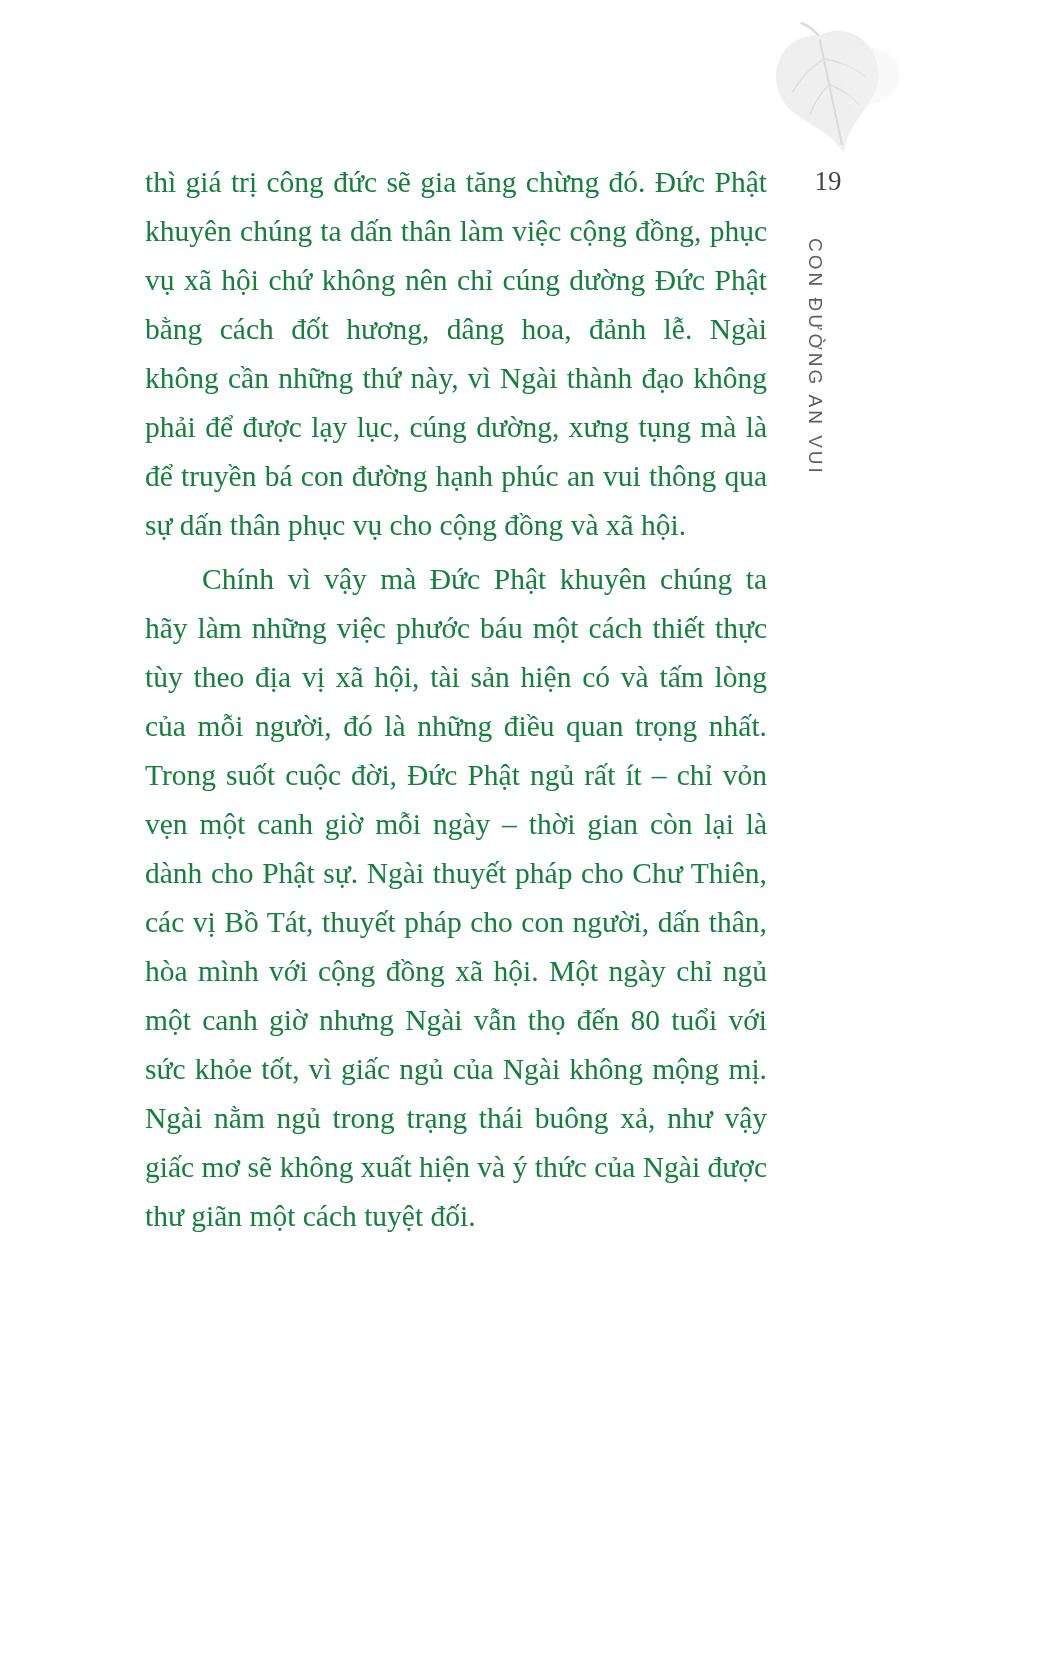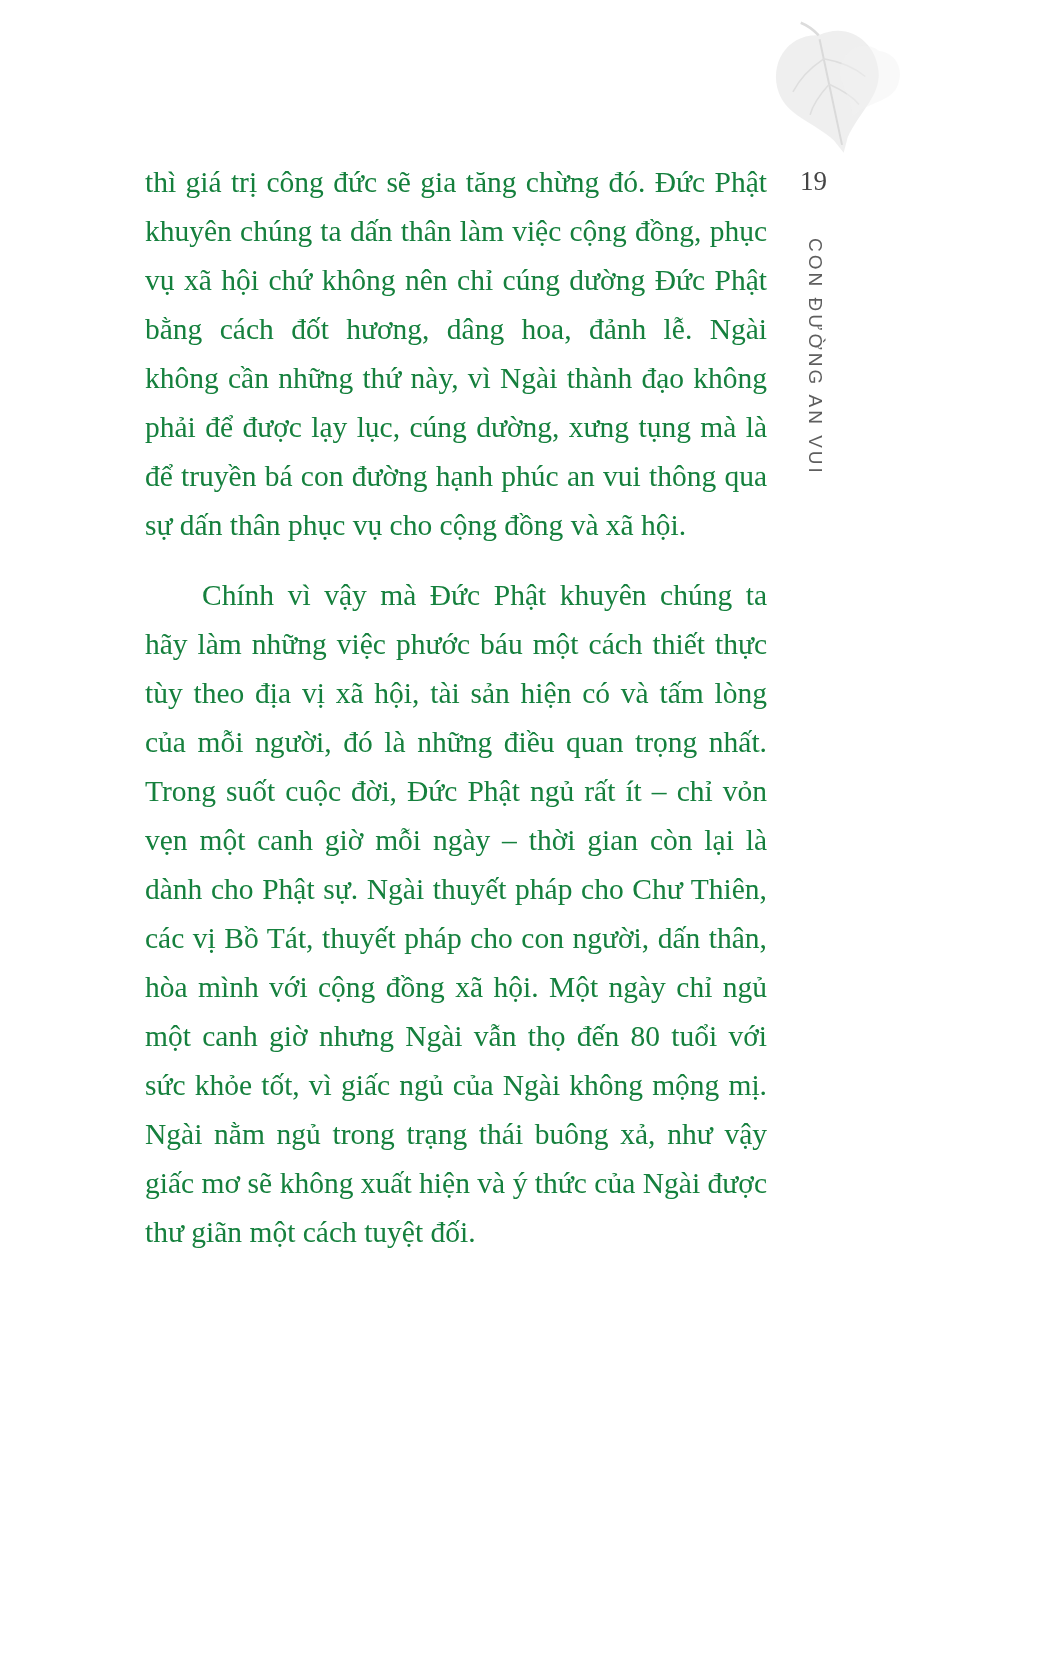--- a/index.html
+++ b/index.html
@@ -18,21 +18,21 @@
     top: 18px;
     width: 150px;
     height: 150px;
     pointer-events: none;
   }
   .page-number {
     position: absolute;
     left: 800px;
     top: 166px;
     width: 56px;
-    text-align: left;
+    text-align: center;
     font-size: 27px;
     color: #454545;
     font-family: "Liberation Serif", serif;
   }
   .running-head {
     position: absolute;
     left: 804px;
     top: 238px;
     height: 320px;
     writing-mode: vertical-rl;
@@ -50,21 +50,21 @@
     width: 622px;
     color: #15803d;
     font-size: 29.5px;
     line-height: 49px;
   }
   .para {
     text-align: justify;
     text-justify: inter-word;
   }
   .para + .para {
-    margin-top: 21px;
+    margin-top: 5px;
     text-indent: 57px;
   }
 </style>
 </head>
 <body>
 
 <div class="page">
 
   <svg class="leaf-watermark" viewBox="0 0 150 150" aria-hidden="true">
     <g transform="rotate(-12 75 75)">

